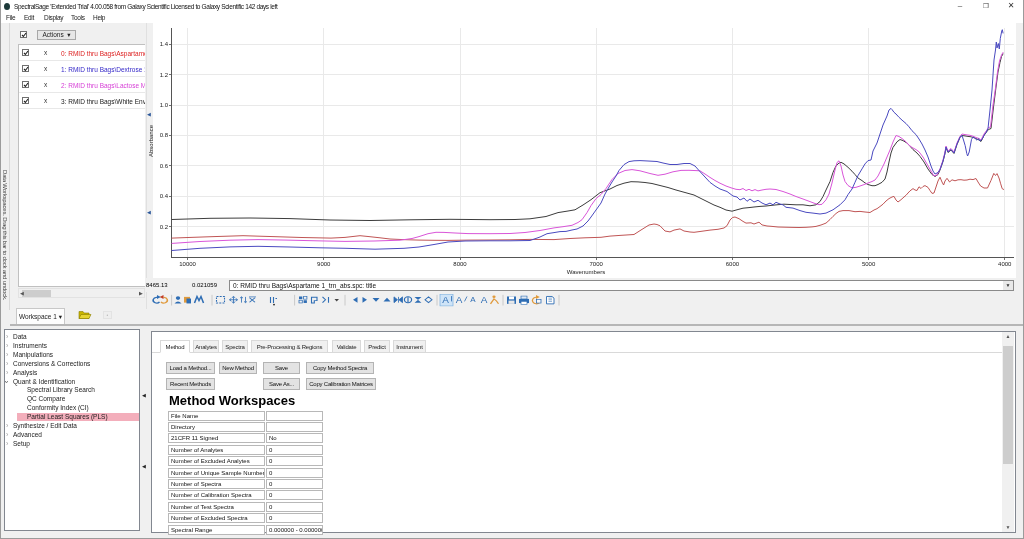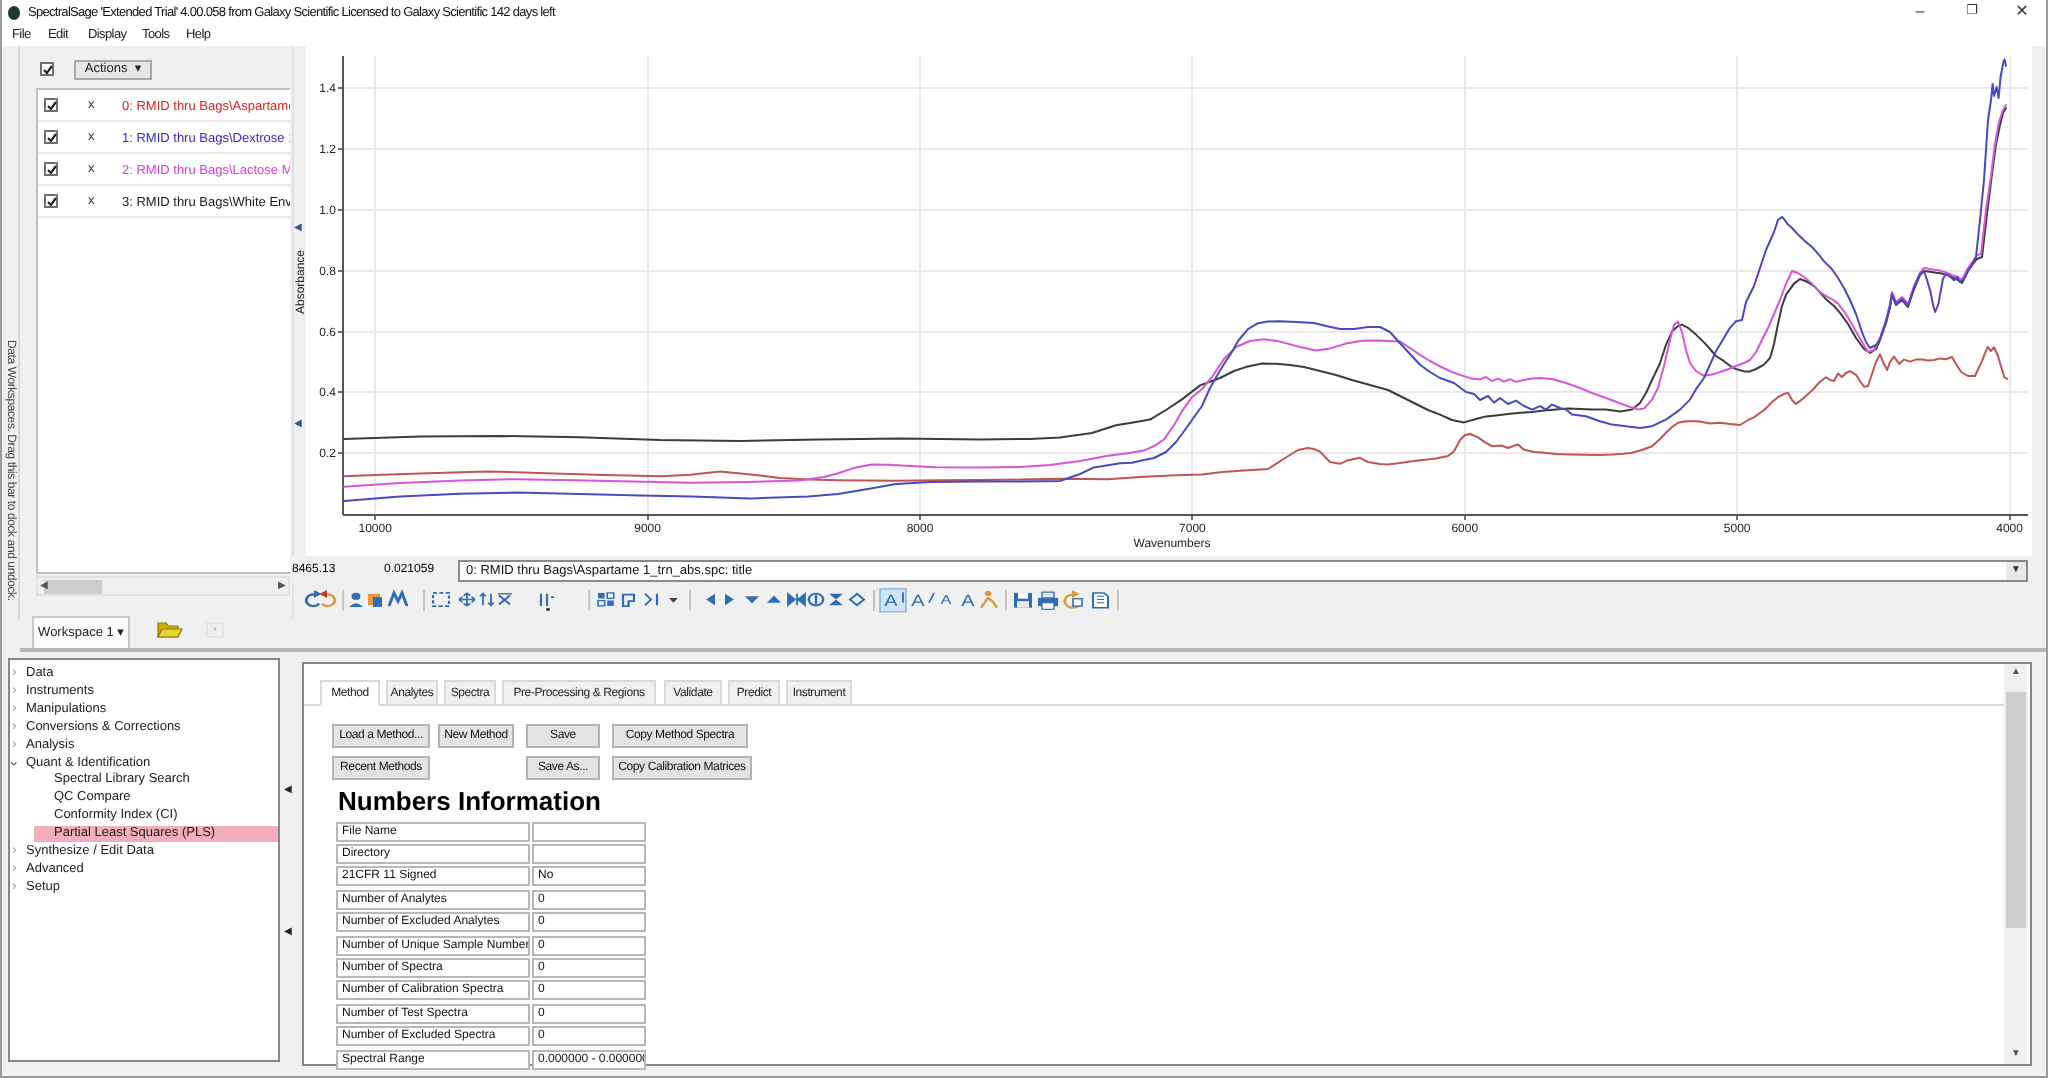--- a/index.html
+++ b/index.html
@@ -275,21 +275,21 @@
 <div class="tab" style="left:332px;width:29px">Validate</div>
 <div class="tab" style="left:364px;width:26px">Predict</div>
 <div class="tab" style="left:393px;width:33px">Instrument</div>
 <div class="btn" style="left:166px;top:362px;width:49px">Load a Method...</div>
 <div class="btn" style="left:219px;top:362px;width:38px">New Method</div>
 <div class="btn" style="left:263px;top:362px;width:37px">Save</div>
 <div class="btn" style="left:306px;top:362px;width:68px">Copy Method Spectra</div>
 <div class="btn" style="left:166px;top:378px;width:49px">Recent Methods</div>
 <div class="btn" style="left:263px;top:378px;width:37px">Save As...</div>
 <div class="btn" style="left:306px;top:378px;width:70px">Copy Calibration Matrices</div>
-<div class="abs" id="mih">Numbers Information</div>
+<div class="abs" id="mih">Method Workspaces</div>
 <div class="cell" style="left:168px;top:410.5px;width:97px">File Name</div>
 <div class="cell" style="left:266px;top:410.5px;width:57px"></div>
 <div class="cell" style="left:168px;top:421.9px;width:97px">Directory</div>
 <div class="cell" style="left:266px;top:421.9px;width:57px"></div>
 <div class="cell" style="left:168px;top:433.3px;width:97px">21CFR 11 Signed</div>
 <div class="cell" style="left:266px;top:433.3px;width:57px">No</div>
 <div class="cell" style="left:168px;top:444.7px;width:97px">Number of Analytes</div>
 <div class="cell" style="left:266px;top:444.7px;width:57px">0</div>
 <div class="cell" style="left:168px;top:456.1px;width:97px">Number of Excluded Analytes</div>
 <div class="cell" style="left:266px;top:456.1px;width:57px">0</div>

